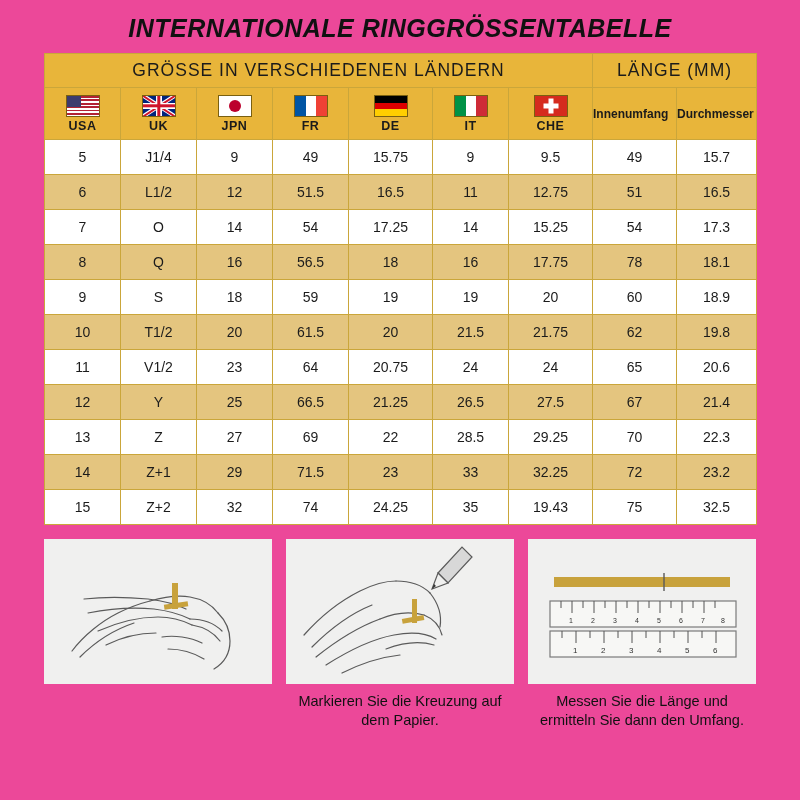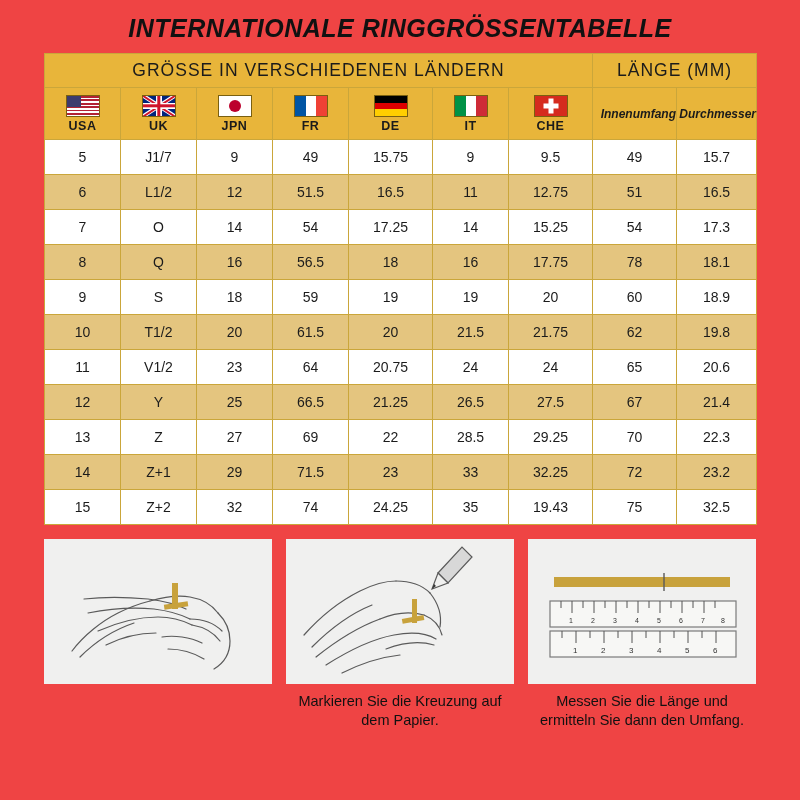--- a/index.html
+++ b/index.html
@@ -5,21 +5,21 @@
   * { box-sizing: border-box; }
   html, body {
     margin: 0; padding: 0;
     width: 800px; height: 800px;
     background: #ffffff;
     font-family: "Liberation Sans", sans-serif;
   }
   .page {
     width: 800px; height: 800px;
     position: relative;
-    background: #ef4444;
+    background: #ec4899;
     overflow: hidden;
   }
   .title {
     text-align: center;
     font-size: 25px;
     font-style: italic;
     font-weight: bold;
     letter-spacing: 0.5px;
     color: #111111;
     padding-top: 14px;
@@ -63,26 +63,25 @@
   }
   .ccode {
     display: block;
     font-size: 12.5px;
     color: #1b1b1b;
     margin-top: 2px;
     letter-spacing: .5px;
   }
   .len-sub {
     background: #e8b53a;
-    text-align: right;
+    text-align: left;
     font-size: 12px;
     color: #1b1b1b;
     height: 52px;
     vertical-align: middle;
-    font-style: italic;
   }
   td.data {
     text-align: center;
     font-size: 14px;
     color: #1b1b1b;
     height: 35px;
     background: #ffffff;
   }
   tr.alt td.data { background: #e4c57f; }
   
@@ -207,21 +206,21 @@
             <span class="flag f-che"><span class="vb"></span><span class="hb"></span></span>
             <span class="ccode">CHE</span>
           </th>
           <th class="len-sub">Innenumfang</th>
           <th class="len-sub">Durchmesser</th>
         </tr>
       </thead>
       <tbody>
         <tr>
           <td class="data">5</td>
-          <td class="data">J1/7</td>
+          <td class="data">J1/4</td>
           <td class="data">9</td>
           <td class="data">49</td>
           <td class="data">15.75</td>
           <td class="data">9</td>
           <td class="data">9.5</td>
           <td class="data">49</td>
           <td class="data">15.7</td>
         </tr>
         <tr class="alt">
           <td class="data">6</td>

